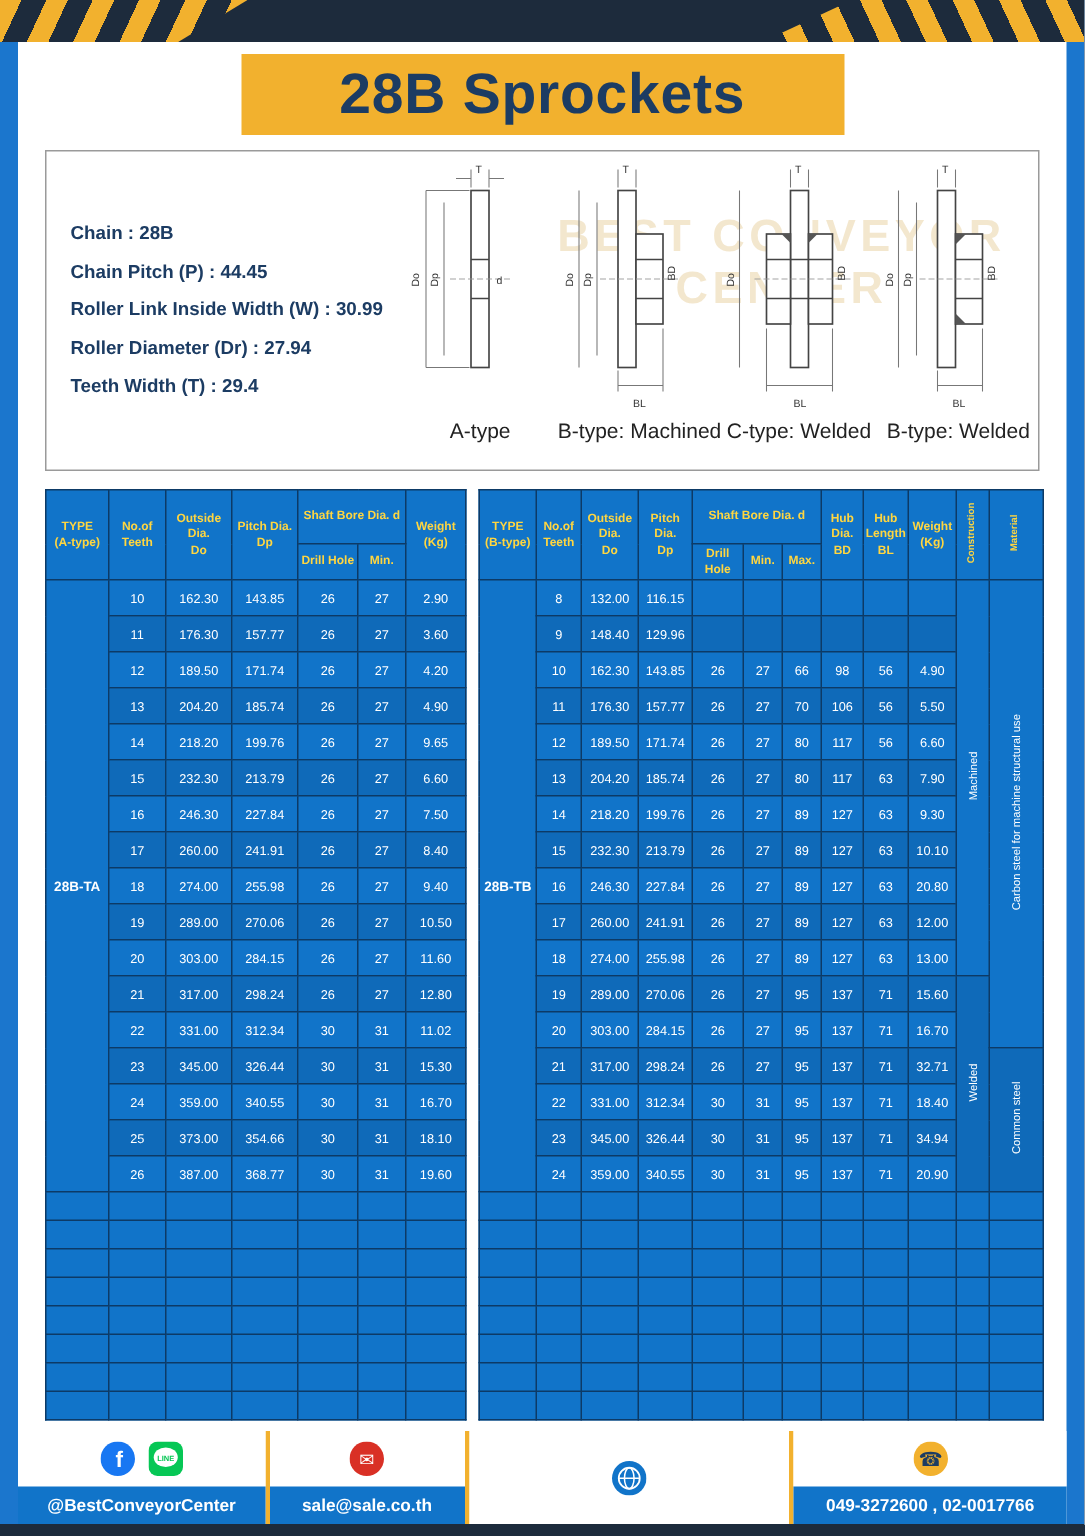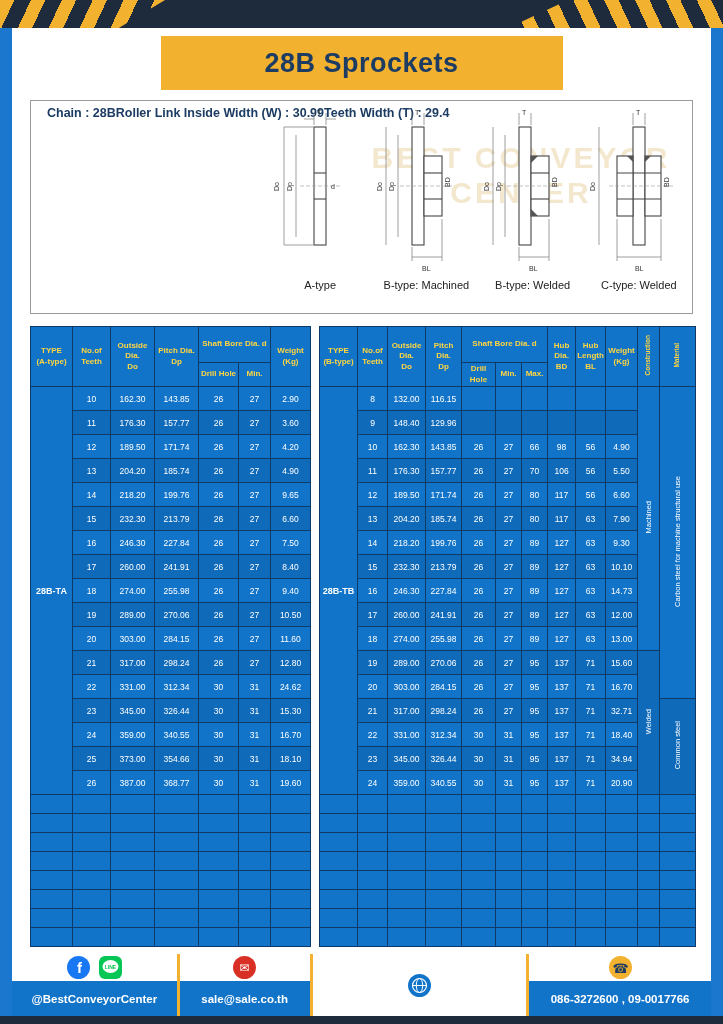--- a/index.html
+++ b/index.html
@@ -19,31 +19,31 @@
     background:repeating-linear-gradient(65deg, var(--band-navy,#1d2b3c) 0 15px, var(--accent-yellow,#f2b12e) 15px 28px);
     clip-path:polygon(28% 0, 100% 0, 100% 100%, 0 100%); }
 
   .content { position:absolute; top:28px; left:12px; right:12px; bottom:8px;
              background:#fff; display:flex; flex-direction:column; }
   .bottom-band { position:absolute; bottom:0; left:0; width:100%; height:8px; background:var(--band-navy,#1d2b3c); }
 
   
   .title-banner { width:402px; height:54px; margin:8px auto 0; background:var(--accent-yellow,#f2b12e);
                   display:flex; align-items:center; justify-content:center; }
-  .title-banner h1 { color:var(--title-navy,#1c3c63); font-size:27px; font-weight:bold; letter-spacing:.5px; }
+  .title-banner h1 { color:var(--title-navy,#1c3c63); font-size:38px; font-weight:bold; letter-spacing:.5px; }
 
   
   .spec-panel { position:relative; margin:10px 18px 0; height:214px; border:1.5px solid #9a9a9a;
                 display:flex; background:#fff; overflow:hidden; }
-  .specs { width:236px; display:flex; flex-direction:row; justify-content:space-between; padding-left:16px; z-index:2; }
+  .specs { width:236px; display:flex; flex-direction:column; justify-content:center; padding-left:16px; z-index:2; }
   .spec-line { color:var(--title-navy,#1c3c63); font-size:12.5px; font-weight:bold; line-height:2.05; white-space:nowrap; }
   .diagrams { flex:1; display:flex; align-items:flex-start; justify-content:space-around; padding-top:6px; z-index:2; }
   .diagram { display:flex; flex-direction:column; align-items:center; width:106px; }
   .diagram svg { width:104px; height:168px; }
-  .diagram .caption { font-size:11px; color:#222; margin-top:4px; white-space:nowrap; }
+  .diagram .caption { font-size:14px; color:#222; margin-top:4px; white-space:nowrap; }
   svg text { font-family:"Liberation Sans", sans-serif; }
   .part  { fill:#fff; stroke:#444; stroke-width:1.1; }
   .weld  { fill:#555; stroke:none; }
   .dim   { stroke:#777; stroke-width:.7; }
   .cline { stroke:#999; stroke-width:.6; stroke-dasharray:4 2; }
   .dlbl  { font-size:7px; fill:#333; }
   .watermark { position:absolute; left:330px; top:40px; width:320px; z-index:1;
                text-align:center; font-size:30px; font-weight:bold; line-height:1.15;
                color:rgba(214,174,92,.30); letter-spacing:3px; pointer-events:none; }
 
@@ -65,21 +65,21 @@
                 font-size:7.5px; line-height:1; white-space:nowrap; }
   .spk th.vert-h .vert-inner { font-size:6.5px; color:var(--header-yellow,#ffd640); font-weight:bold; }
   .spk tr.empty-row td { height:19px; }
 
   
   .footer { margin-top:auto; display:flex; height:62px; }
   .fseg { display:flex; flex-direction:column; border-right:3px solid var(--accent-yellow,#f2b12e); }
   .fseg:last-child { border-right:none; }
   .fseg-1 { width:24%; } .fseg-2 { width:19%; } .fseg-3 { width:31%; } .fseg-4 { width:26%; }
   .fseg .icons { flex:1; background:#fff; display:flex; align-items:center; justify-content:center; gap:9px; }
-  .fseg .ftext { height:35px; background:var(--table-blue,#1174c9); color:#fff; font-weight:bold;
+  .fseg .ftext { height:25px; background:var(--table-blue,#1174c9); color:#fff; font-weight:bold;
                  font-size:11.5px; display:flex; align-items:center; justify-content:center; white-space:nowrap; }
   .icn { display:inline-flex; }
 </style>
 </head>
 <body>
 
 <div class="page">
 
   <div class="top-band">
     <div class="hazard left"></div>
@@ -90,21 +90,23 @@
 
     <div class="title-banner">
       <h1>28B Sprockets</h1>
     </div>
 
     <div class="spec-panel">
       <div class="watermark">BEST CONVEYOR CENTER</div>
 
       <div class="specs">
         <div class="spec-line">Chain : 28B</div>
+        <div class="spec-line">Chain Pitch (P) : 44.45</div>
         <div class="spec-line">Roller Link Inside Width (W) : 30.99</div>
+        <div class="spec-line">Roller Diameter (Dr) : 27.94</div>
         <div class="spec-line">Teeth Width (T) : 29.4</div>
       </div>
 
       <div class="diagrams">
 
         <div class="diagram">
           <svg viewBox="0 0 104 168">
             <text class="dlbl" x="49" y="8">T</text>
             <line class="dim" x1="46" y1="6" x2="46" y2="18"></line>
               <line class="dim" x1="58" y1="6" x2="58" y2="18"></line>
@@ -139,20 +141,44 @@
             <text class="dlbl" transform="rotate(-90 8 84)" x="8" y="84">Do</text>
             <line class="dim" x1="24" y1="28" x2="24" y2="130"></line>
             <text class="dlbl" transform="rotate(-90 20 84)" x="20" y="84">Dp</text>
             <text class="dlbl" transform="rotate(-90 76 80)" x="76" y="80">BD</text>
             <line class="dim" x1="38" y1="140" x2="38" y2="154"></line>
               <line class="dim" x1="68" y1="112" x2="68" y2="154"></line>
             <line class="dim" x1="38" y1="150" x2="68" y2="150"></line>
             <text class="dlbl" x="48" y="164">BL</text>
           </svg>
           <div class="caption">B-type: Machined</div>
+        </div>
+
+        <div class="diagram">
+          <svg viewBox="0 0 104 168">
+            <text class="dlbl" x="49" y="8">T</text>
+            <line class="dim" x1="46" y1="6" x2="46" y2="18"></line>
+              <line class="dim" x1="58" y1="6" x2="58" y2="18"></line>
+            <rect class="part" x="46" y="20" width="12" height="118"></rect>
+            <rect class="part" x="30" y="49" width="16" height="60"></rect>
+            <rect class="part" x="58" y="49" width="16" height="60"></rect>
+            <path class="weld" d="M58 49 l6 0 l-6 6 z"></path>
+              <path class="weld" d="M46 49 l-6 0 l6 6 z"></path>
+            <line class="part" x1="30" y1="66" x2="74" y2="66"></line>
+              <line class="part" x1="30" y1="92" x2="74" y2="92"></line>
+            <line class="cline" x1="22" y1="79" x2="86" y2="79"></line>
+            <line class="dim" x1="12" y1="20" x2="12" y2="138"></line>
+            <text class="dlbl" transform="rotate(-90 8 84)" x="8" y="84">Do</text>
+            <text class="dlbl" transform="rotate(-90 82 80)" x="82" y="80">BD</text>
+            <line class="dim" x1="30" y1="112" x2="30" y2="154"></line>
+              <line class="dim" x1="74" y1="112" x2="74" y2="154"></line>
+            <line class="dim" x1="30" y1="150" x2="74" y2="150"></line>
+            <text class="dlbl" x="48" y="164">BL</text>
+          </svg>
+          <div class="caption">C-type: Welded</div>
         </div>
 
         <div class="diagram">
           <svg viewBox="0 0 104 168">
             <text class="dlbl" x="41" y="8">T</text>
             <line class="dim" x1="38" y1="6" x2="38" y2="18"></line>
               <line class="dim" x1="50" y1="6" x2="50" y2="18"></line>
             <rect class="part" x="38" y="20" width="12" height="118"></rect>
             <rect class="part" x="50" y="49" width="18" height="60"></rect>
             <path class="weld" d="M50 49 l7 0 l-7 7 z"></path>
@@ -166,44 +192,20 @@
             <text class="dlbl" transform="rotate(-90 20 84)" x="20" y="84">Dp</text>
             <text class="dlbl" transform="rotate(-90 76 80)" x="76" y="80">BD</text>
             <line class="dim" x1="38" y1="140" x2="38" y2="154"></line>
               <line class="dim" x1="68" y1="112" x2="68" y2="154"></line>
             <line class="dim" x1="38" y1="150" x2="68" y2="150"></line>
             <text class="dlbl" x="48" y="164">BL</text>
           </svg>
           <div class="caption">B-type: Welded</div>
         </div>
 
-        <div class="diagram">
-          <svg viewBox="0 0 104 168">
-            <text class="dlbl" x="49" y="8">T</text>
-            <line class="dim" x1="46" y1="6" x2="46" y2="18"></line>
-              <line class="dim" x1="58" y1="6" x2="58" y2="18"></line>
-            <rect class="part" x="46" y="20" width="12" height="118"></rect>
-            <rect class="part" x="30" y="49" width="16" height="60"></rect>
-            <rect class="part" x="58" y="49" width="16" height="60"></rect>
-            <path class="weld" d="M58 49 l6 0 l-6 6 z"></path>
-              <path class="weld" d="M46 49 l-6 0 l6 6 z"></path>
-            <line class="part" x1="30" y1="66" x2="74" y2="66"></line>
-              <line class="part" x1="30" y1="92" x2="74" y2="92"></line>
-            <line class="cline" x1="22" y1="79" x2="86" y2="79"></line>
-            <line class="dim" x1="12" y1="20" x2="12" y2="138"></line>
-            <text class="dlbl" transform="rotate(-90 8 84)" x="8" y="84">Do</text>
-            <text class="dlbl" transform="rotate(-90 82 80)" x="82" y="80">BD</text>
-            <line class="dim" x1="30" y1="112" x2="30" y2="154"></line>
-              <line class="dim" x1="74" y1="112" x2="74" y2="154"></line>
-            <line class="dim" x1="30" y1="150" x2="74" y2="150"></line>
-            <text class="dlbl" x="48" y="164">BL</text>
-          </svg>
-          <div class="caption">C-type: Welded</div>
-        </div>
-
       </div>
     </div>
 
     <div class="tables">
       <div id="table-a-container">
           <table class="spk">
             <colgroup>
               <col style="width:42px">
               <col style="width:38px">
               <col style="width:44px">
@@ -329,21 +331,21 @@
                 <td>26</td>
                 <td>27</td>
                 <td>12.80</td>
               </tr>
               <tr>
                 <td>22</td>
                 <td>331.00</td>
                 <td>312.34</td>
                 <td>30</td>
                 <td>31</td>
-                <td>24.62</td>
+                <td>11.02</td>
               </tr>
               <tr class="alt">
                 <td>23</td>
                 <td>345.00</td>
                 <td>326.44</td>
                 <td>30</td>
                 <td>31</td>
                 <td>15.30</td>
               </tr>
               <tr>
@@ -583,21 +585,21 @@
               </tr>
               <tr>
                 <td>16</td>
                 <td>246.30</td>
                 <td>227.84</td>
                 <td>26</td>
                 <td>27</td>
                 <td>89</td>
                 <td>127</td>
                 <td>63</td>
-                <td>14.73</td>
+                <td>20.80</td>
               </tr>
               <tr class="alt">
                 <td>17</td>
                 <td>260.00</td>
                 <td>241.91</td>
                 <td>26</td>
                 <td>27</td>
                 <td>89</td>
                 <td>127</td>
                 <td>63</td>
@@ -846,20 +848,20 @@
 
       <div class="fseg fseg-4">
         <div class="icons">
           <span class="icn">
             <svg width="23" height="23">
                 <circle cx="11.5" cy="11.5" r="11.5" fill="#f2b12e"></circle>
               <text x="11.5" y="16.5" text-anchor="middle" font-size="13" fill="#1c3c63">☎</text>
               </svg>
           </span>
         </div>
-        <div class="ftext">086-3272600 , 09-0017766</div>
+        <div class="ftext">049-3272600 , 02-0017766</div>
       </div>
     </div>
 
   </div>
 
   <div class="bottom-band"></div>
 </div>
 
 </body></html>

